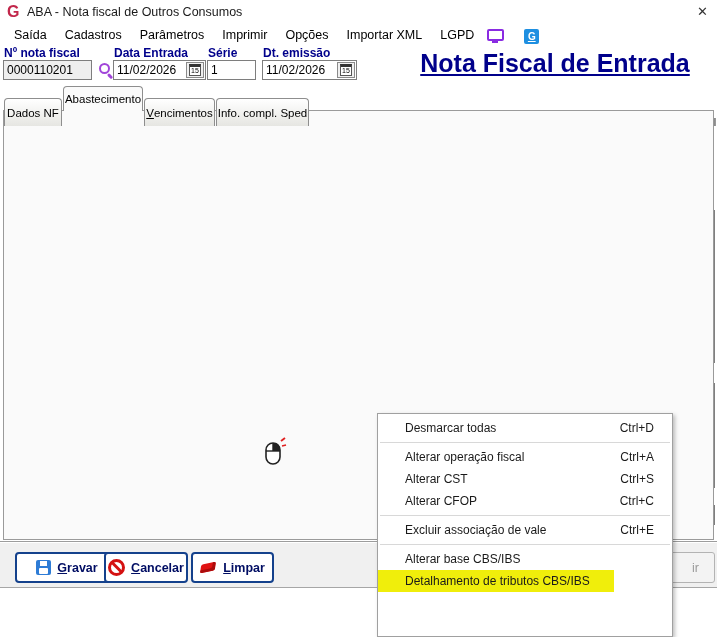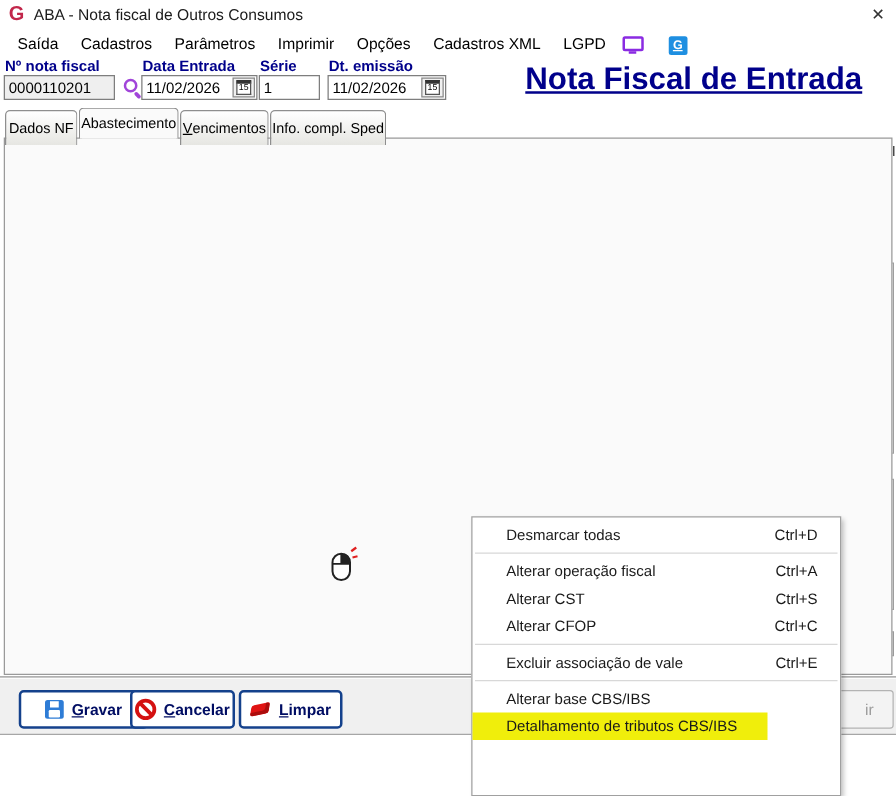--- a/index.html
+++ b/index.html
@@ -14,21 +14,21 @@
           font-size:12px;display:flex;align-items:center;padding:0 3px;white-space:nowrap;overflow:hidden}
   .sunken.num{justify-content:flex-end}
   .sunken.gray{background:#efefef}
   .mag{width:14px;height:14px;display:inline-block;position:relative}
   .mag::before{content:"";position:absolute;left:0;top:0;width:7px;height:7px;border:2.5px solid #A145D9;border-radius:50%}
   .mag::after{content:"";position:absolute;left:10px;top:10px;width:6px;height:2.5px;background:#A145D9;transform:rotate(45deg);transform-origin:0 0;border-radius:2px}
   .cal{position:absolute;right:1px;top:1px;width:18px;height:16px;background:#f0f0f0;border:1px solid #8a8a8a;
        display:flex;align-items:center;justify-content:center;box-sizing:border-box}
   .cal i{font-style:normal;background:#fff;border:1px solid #555;border-top:3px solid #333;font-size:7px;line-height:8px;padding:0 1px}
   
-  .tab{position:absolute;top:88px;height:28px;background:linear-gradient(#ffffff,#e6e6e2);border:1px solid #8e8e8e;
+  .tab{position:absolute;top:98px;height:28px;background:linear-gradient(#ffffff,#e6e6e2);border:1px solid #8e8e8e;
        border-bottom:none;border-radius:4px 4px 0 0;display:flex;align-items:center;justify-content:center;
        font-size:11.5px;box-sizing:border-box;z-index:2}
   .tab.active{top:86px;height:25px;background:#fafafa;z-index:6}
   .panel{position:absolute;left:3px;top:110px;width:711px;height:430px;border:1px solid #9a9a9a;background:#fafafa;box-sizing:border-box;z-index:1}
   
   .grid{position:absolute;border:1px solid #7f7f7f;background:#fff;box-sizing:border-box;display:flex;flex-direction:column}
   .gmain{display:flex;flex:1;min-height:0}
   .gbody{flex:1;display:flex;flex-direction:column;min-width:0;overflow:hidden}
   .ghead{display:flex;flex:none}
   .hc{background:linear-gradient(#ffffff,#ece9e4 55%,#d6d4cе);background:linear-gradient(#ffffff,#ece9e4 55%,#d6d4cf);
@@ -89,21 +89,21 @@
   <span class="abs" style="left:697px;top:4px;font-size:13px;color:#333">✕</span>
 </div>
 
 
 <div class="mbar">
   <span class="mitem">Saída</span>
   <span class="mitem">Cadastros</span>
   <span class="mitem">Parâmetros</span>
   <span class="mitem">Imprimir</span>
   <span class="mitem">Opções</span>
-  <span class="mitem">Cadastros XML</span>
+  <span class="mitem">Importar XML</span>
   <span class="mitem">LGPD</span>
   <span class="i-monitor" style="margin:0 6px 2px 4px"></span>
   <span class="gbadge" style="margin-left:14px">G</span>
 </div>
 
 
 <span class="abs navlbl" style="left:4px;top:46px">Nº nota fiscal</span>
 <div class="sunken gray" style="left:3px;top:60px;width:89px;height:20px">0000110201</div>
 <span class="mag abs" style="left:99px;top:63px"></span>
 

